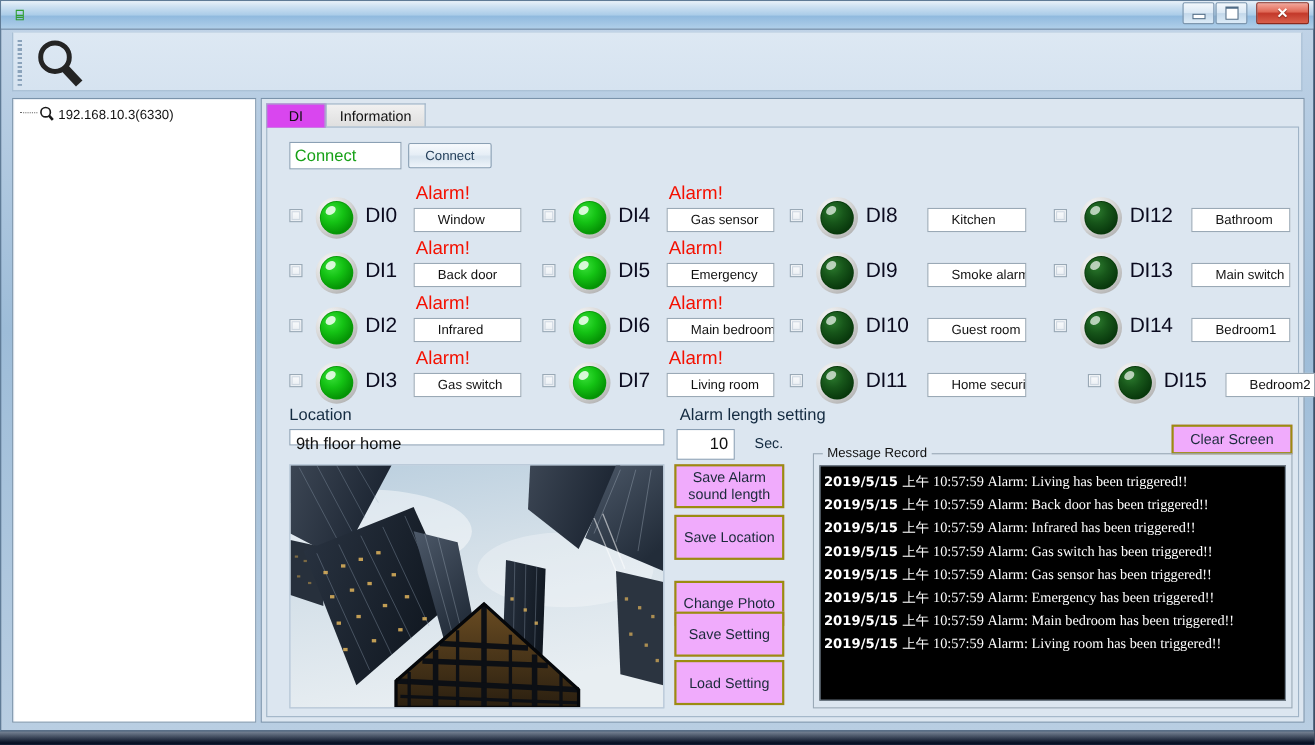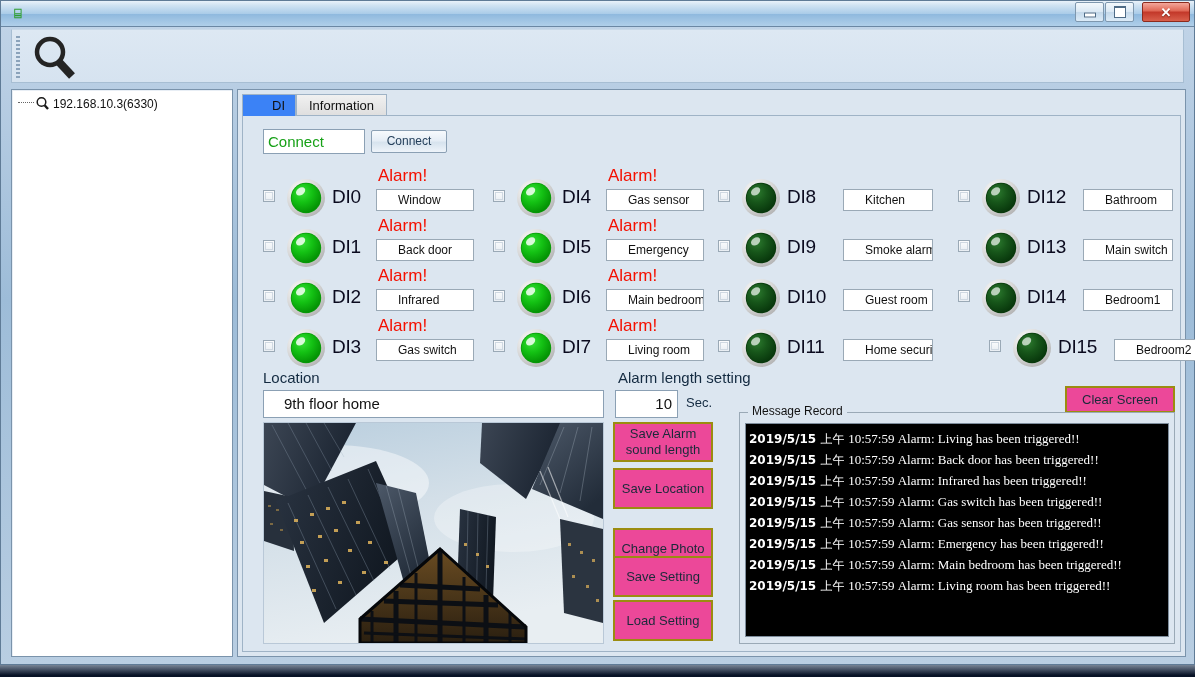--- a/index.html
+++ b/index.html
@@ -89,21 +89,21 @@
     background:#dce6f0; border:1px solid #7a93ab; box-sizing:border-box;
   }
 
   
   #tabstrip { position:absolute; left:4px; top:4px; height:22px; }
   .tab {
     position:absolute; top:0; height:22px; line-height:21px;
     font-size:13px; color:#111; padding:0 10px; box-sizing:border-box;
     border:1px solid #9fb3c6; border-bottom:none; text-align:center;
   }
-  .tab.active { background:#3b82f6; z-index:2;text-align:right; }
+  .tab.active { background:#d946ef; z-index:2; }
   .tab.inactive { background:linear-gradient(180deg,#f1f1f1 0%,#dedede 100%); }
   #tab-di { left:0; width:54px; }
   #tab-info { left:54px; width:91px; }
 
   #tabpage {
     position:absolute; left:4px; top:25px; right:4px; bottom:4px;
     background:#dce6f0; border:1px solid #9fb3c6; box-sizing:border-box;
   }
 
   
@@ -139,42 +139,42 @@
   .di-input {
     position:absolute; height:22px; background:#fff;
     border:1px solid #9aa9b6; box-sizing:border-box;
     font-size:12px; color:#111; line-height:20px; padding-left:21px;
     overflow:hidden; white-space:nowrap;
   }
 
   
   #loc-title { position:absolute; left:20px; top:253px; font-size:15px; color:#132a40; }
   #loc-input {
-    position:absolute; left:20px; top:274px; width:341px; height:28px;
+    position:absolute; left:20px; top:274px; width:341px; height:15px;
     background:#fff; border:1px solid #8ba0b4; box-sizing:border-box;
-    font-size:15px; color:#111; line-height:26px; padding-left:20px;
+    font-size:15px; color:#111; line-height:26px; padding-left:5px;
   }
   #alen-title { position:absolute; left:375px; top:253px; font-size:15px; color:#132a40; }
   #alen-input {
-    position:absolute; left:372px; top:274px; width:63px; height:28px;
+    position:absolute; left:372px; top:274px; width:53px; height:28px;
     background:#fff; border:1px solid #8ba0b4; box-sizing:border-box;
     font-size:15px; color:#111; line-height:26px; text-align:right; padding-right:5px;
   }
   #alen-unit { position:absolute; left:443px; top:279px; font-size:13px; color:#132a40; }
 
   
   #photo {
     position:absolute; left:20px; top:306px; width:341px; height:222px;
     border:1px solid #b9c8d7; box-sizing:border-box; background:#c9d6e4; overflow:hidden;
   }
   #photo svg { display:block; }
 
   
   .ybtn {
-    position:absolute; background:#ec4899; border:2px solid #9b8c10;
+    position:absolute; background:#f0abfc; border:2px solid #9b8c10;
     box-sizing:border-box; font-size:13px; color:#1b2a3a; text-align:center;
     line-height:16px; display:flex; align-items:center; justify-content:center;
     padding:0 2px;
   }
   #btn-savealarm { left:370px; top:306px; width:100px; height:40px; }
   #btn-savelocation { left:370px; top:352px; width:100px; height:41px; }
   #btn-changephoto { left:370px; top:396px; width:100px; height:41px;margin-top:16px; }
   #btn-savesetting { left:370px; top:440px; width:100px; height:41px; }
   #btn-loadsetting { left:370px; top:484px; width:100px; height:41px; }
   #btn-clearscreen {

